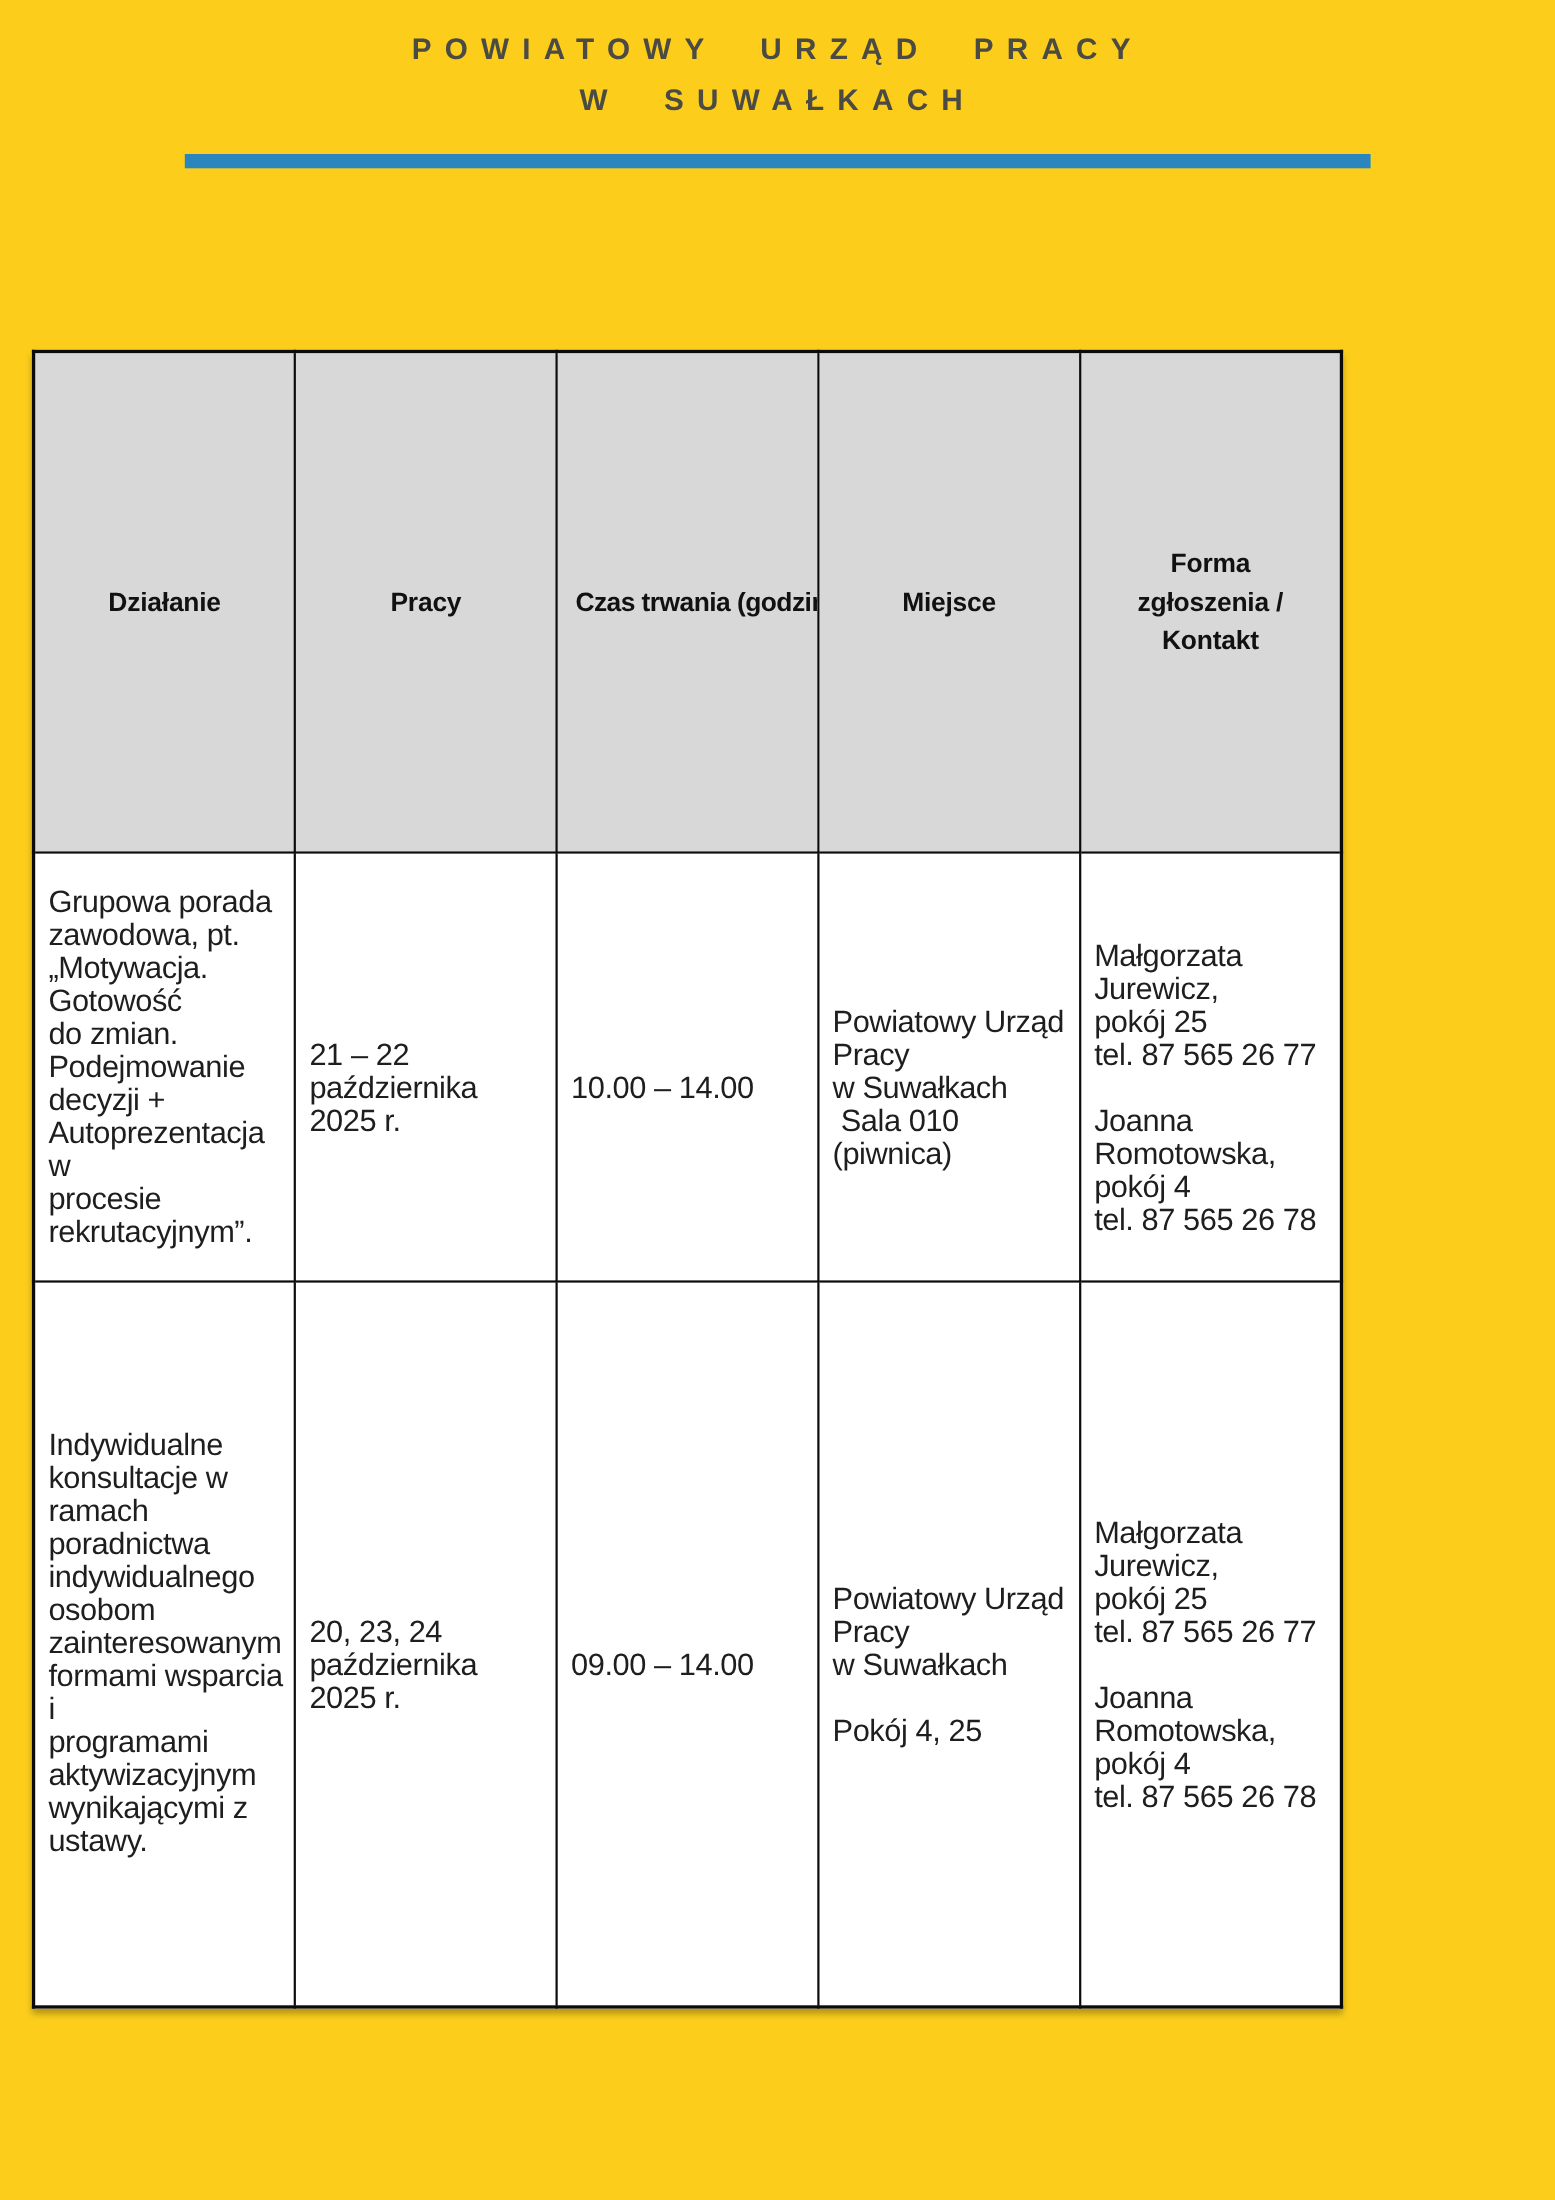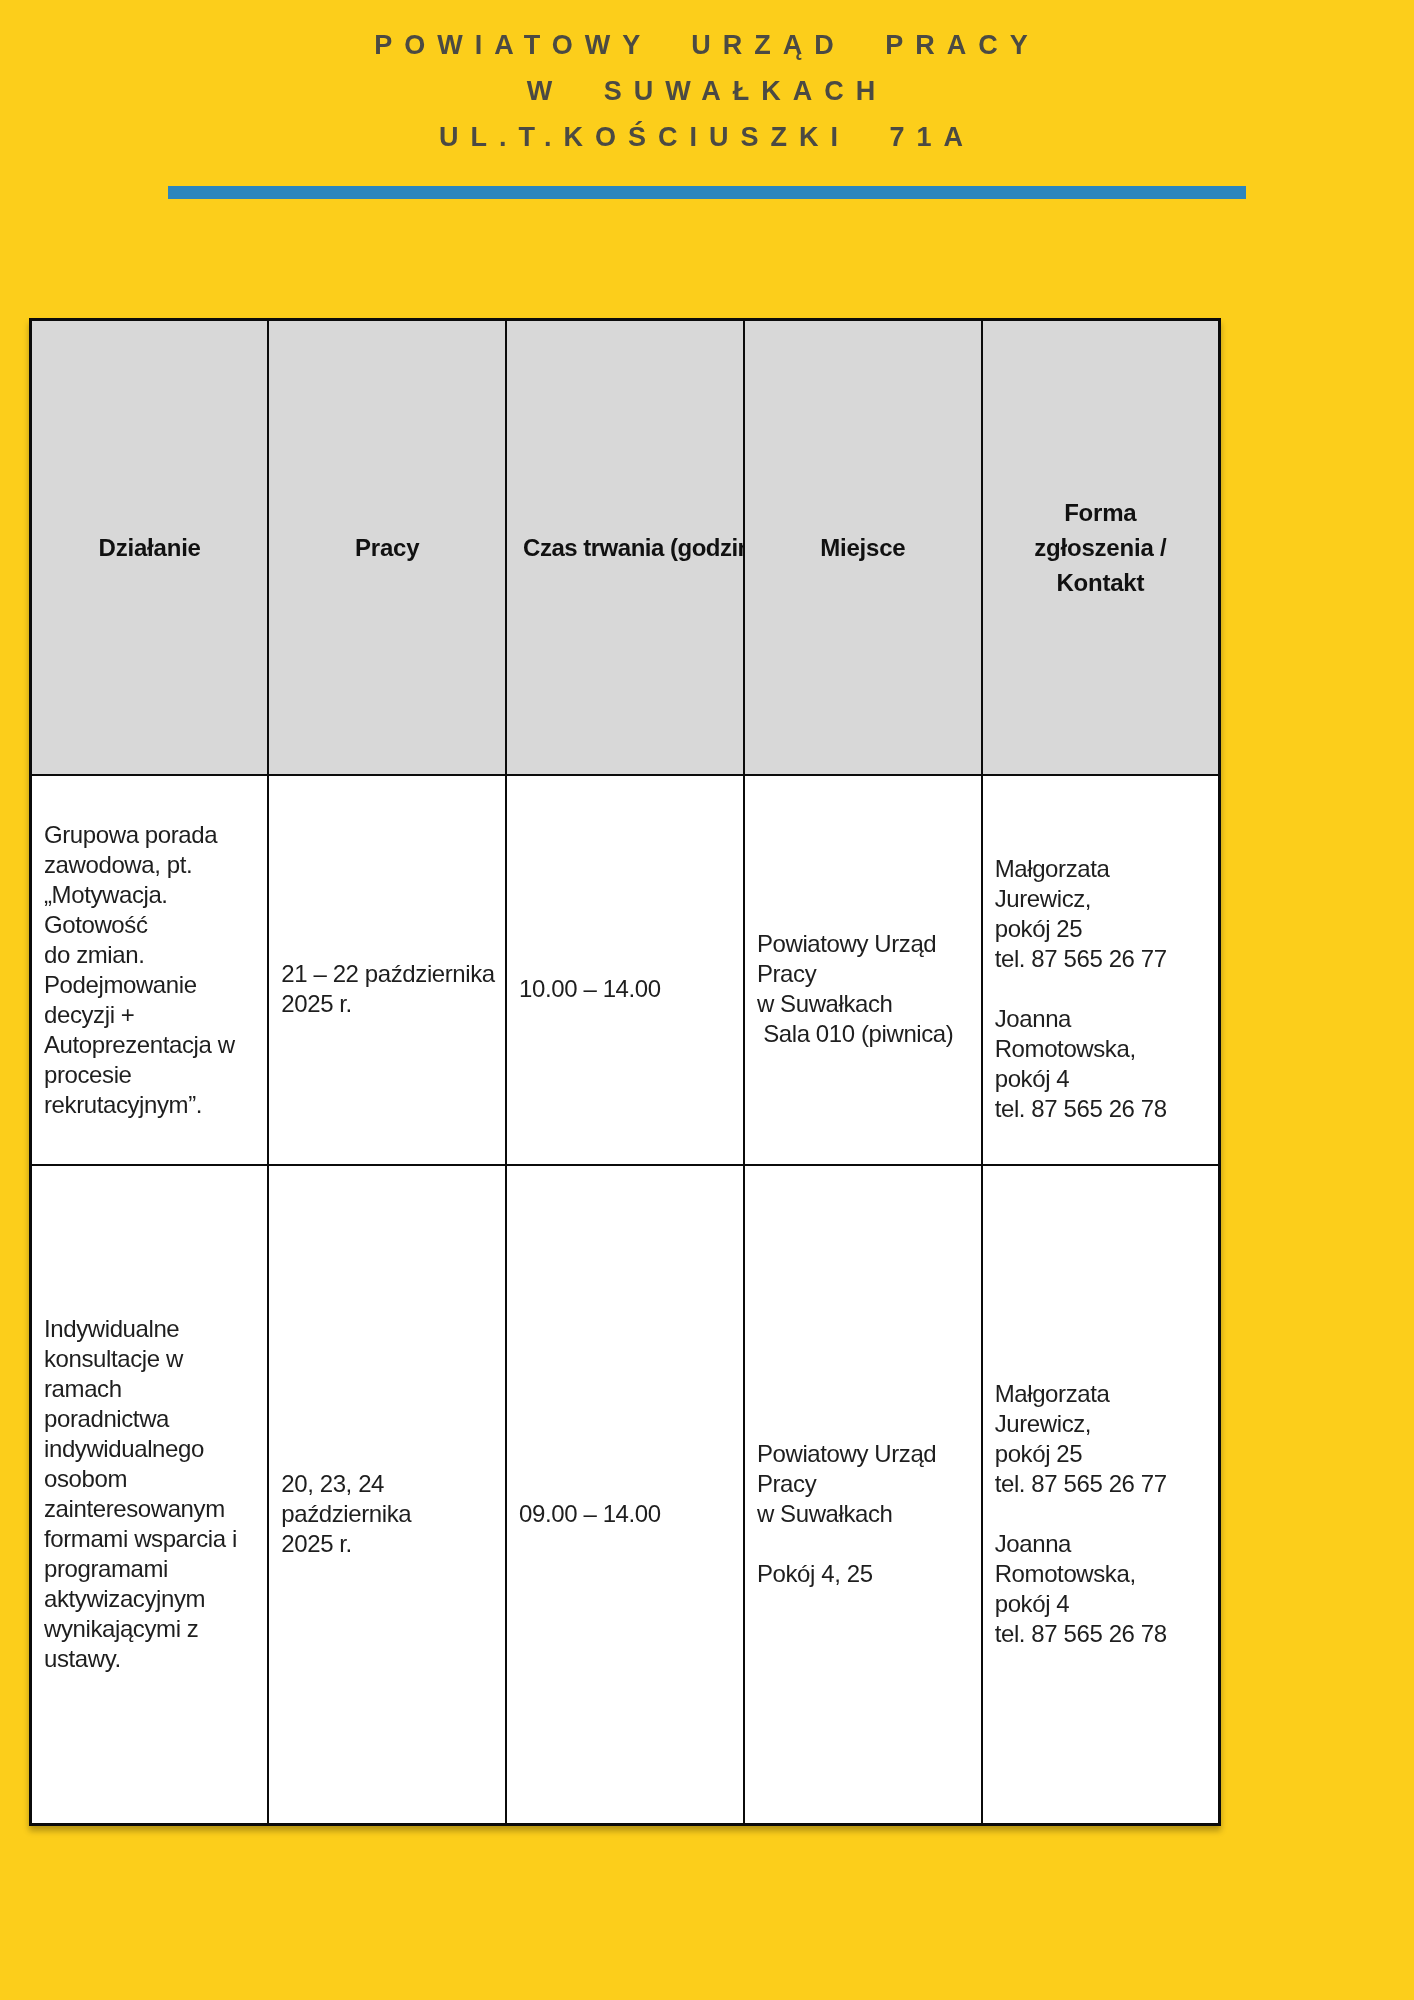--- a/index.html
+++ b/index.html
@@ -75,36 +75,35 @@
     text-align: center;
     padding: 0 20px;
   }
   .schedule th.tight {
     white-space: nowrap;
     padding: 0 16px;
     letter-spacing: -0.5px;
   }
   .schedule td {
     color: #1E1E1E;
-    font-size: 24px;
+    font-size: 28px;
     line-height: 30px;
     letter-spacing: -0.4px;
     text-align: left;
     padding: 0 6px 0 12px;
     white-space: pre-line;
   }
   .schedule td.shift { padding-top: 39px; border-radius: 29px; }
 </style>
 </head>
 <body>
 
 <header class="masthead">
   <div class="org-line">POWIATOWY URZĄD PRACY</div>
   <div class="org-line">W SUWAŁKACH</div>
-  <div class="org-line">UL.T.KOŚCIUSZKI 71A</div>
   <div class="accent-bar"></div>
 </header>
 
 <table class="schedule">
   <colgroup>
     <col>
       <col>
       <col>
       <col>
       <col>

